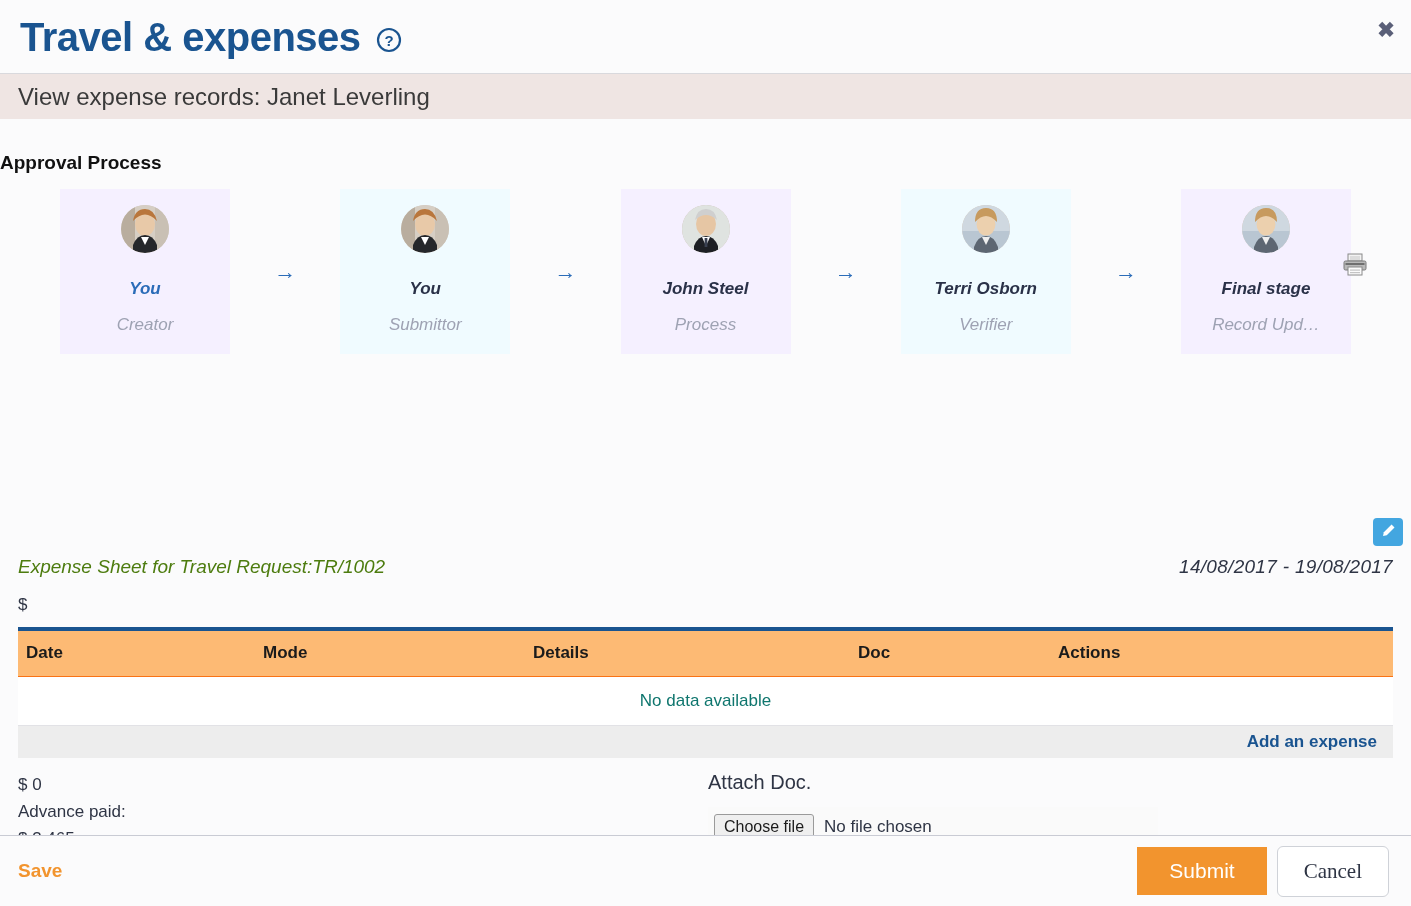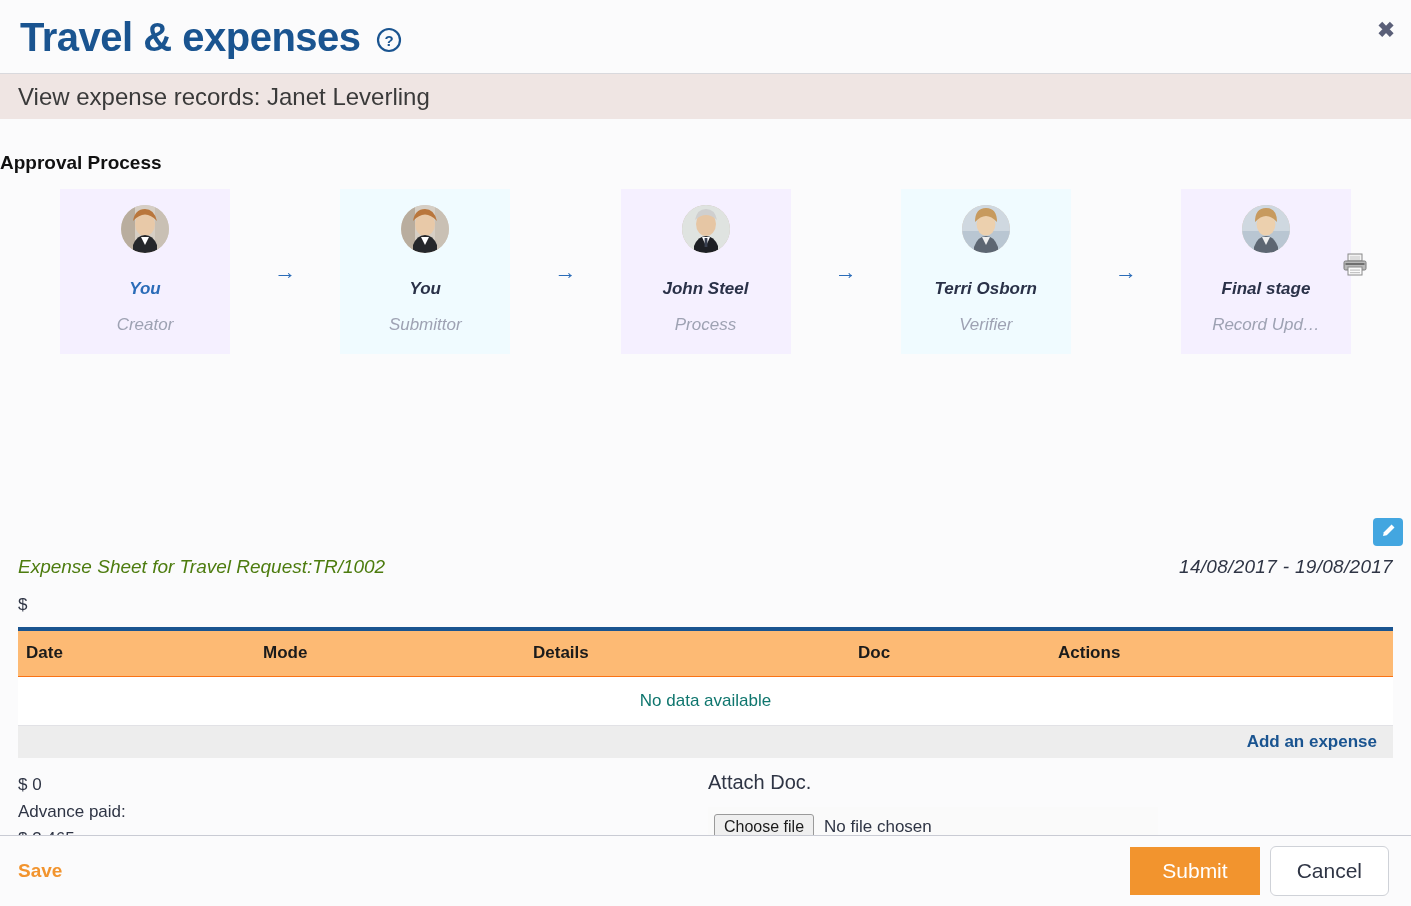--- a/index.html
+++ b/index.html
@@ -331,21 +331,21 @@
     font-family: "Liberation Sans", sans-serif;
   }
   .btn-cancel {
     background: #ffffff;
     color: #2f3545;
     border: 1px solid #cfd2d8;
     border-radius: 6px;
     font-size: 21px;
     padding: 12px 26px;
     cursor: pointer;
-    font-family: Liberation Sans, sans-serif;
+    font-family: Liberation Serif, serif;
   }
 </style>
 </head>
 <body>
 
 <div class="modal">
 
   <div class="modal-header">
     <span class="modal-title">Travel &amp; expenses</span>
     <span class="help-icon">

